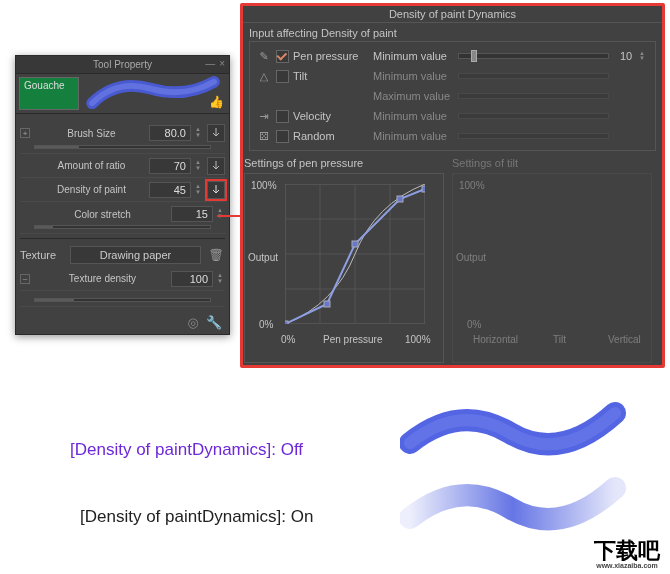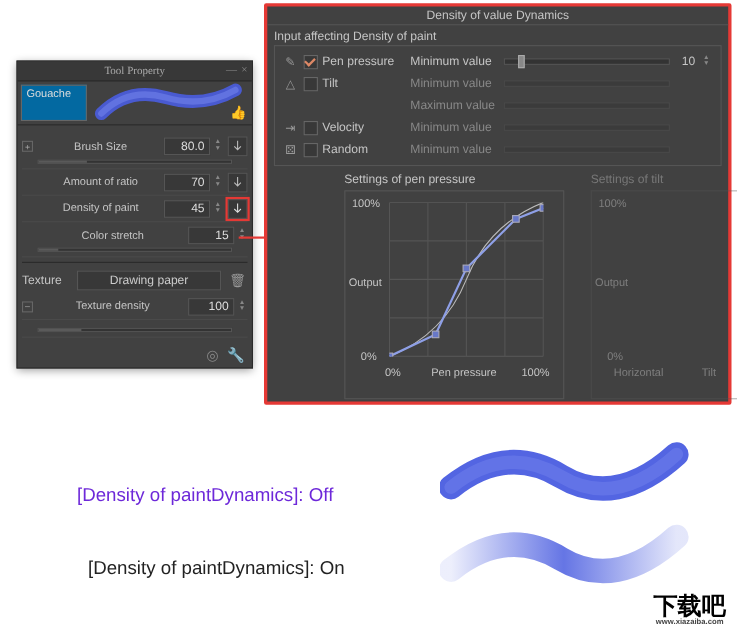--- a/index.html
+++ b/index.html
@@ -23,36 +23,35 @@
     box-shadow: 0 2px 8px rgba(0,0,0,0.4);
   }
   .tool-header {
     background: #383838;
     height: 18px;
     display: flex;
     align-items: center;
     justify-content: center;
     position: relative;
     border-bottom: 1px solid #2a2a2a;
-    font-family: Liberation Serif, serif;
   }
   .tool-header-title { font-size: 10px; color: #aaa; }
   .tool-header-btns {
     position: absolute; right: 4px; top: 2px;
     display: flex; gap: 4px; font-size: 10px; color: #888;
   }
   .tool-header-btns span { cursor: pointer; }
   .tool-top {
     display: flex;
     height: 40px;
     border-bottom: 1px solid #2a2a2a;
   }
   .brush-name {
     width: 60px;
-    background: #0369a1;
+    background: #15803d;
     border: 1px solid #666;
     margin: 3px;
     display: flex;
     align-items: flex-start;
     padding: 2px 4px;
     font-size: 10px;
     color: #ddd;
   }
   .brush-preview {
     flex: 1;
@@ -227,23 +226,22 @@
     width: 26px; text-align: center; color: #c5c5c5;
     margin-left: 4px;
   }
   .minval-arrows {
     width: 10px; display: flex; flex-direction: column;
     font-size: 6px; line-height: 5px; color: #888;
   }
 
   .settings-area {
     display: flex;
-    padding: 6px 22px;
-    gap: 24px;
-    margin-left: 48px;
+    padding: 6px 1px;
+    gap: 8px;
   }
   .settings-col-label {
     font-size: 11px; color: #c5c5c5; margin-bottom: 4px;
   }
   .settings-col-label.dim { color: #777; }
   .curve-box {
     width: 200px; height: 190px;
     border: 1px solid #555;
     position: relative;
     background: #414141;
@@ -425,21 +423,21 @@
   </div>
   <div class="panel-footer">
     <span>◎</span>
     <span>🔧</span>
   </div>
 </div>
 
 <div class="conn-line"></div>
 
 <div class="dynamics-panel">
-  <div class="dyn-title">Density of value Dynamics</div>
+  <div class="dyn-title">Density of paint Dynamics</div>
   <div class="dyn-section-label">Input affecting Density of paint</div>
   <div class="input-factors">
     <div class="factor-row">
       <span class="factor-icon">✎</span>
       <div class="factor-check checked"></div>
       <span class="factor-label">Pen pressure</span>
       <span class="minval-label active">Minimum value</span>
       <div class="minval-slider">
           <div class="handle" style="left:8%"></div>
         </div>

